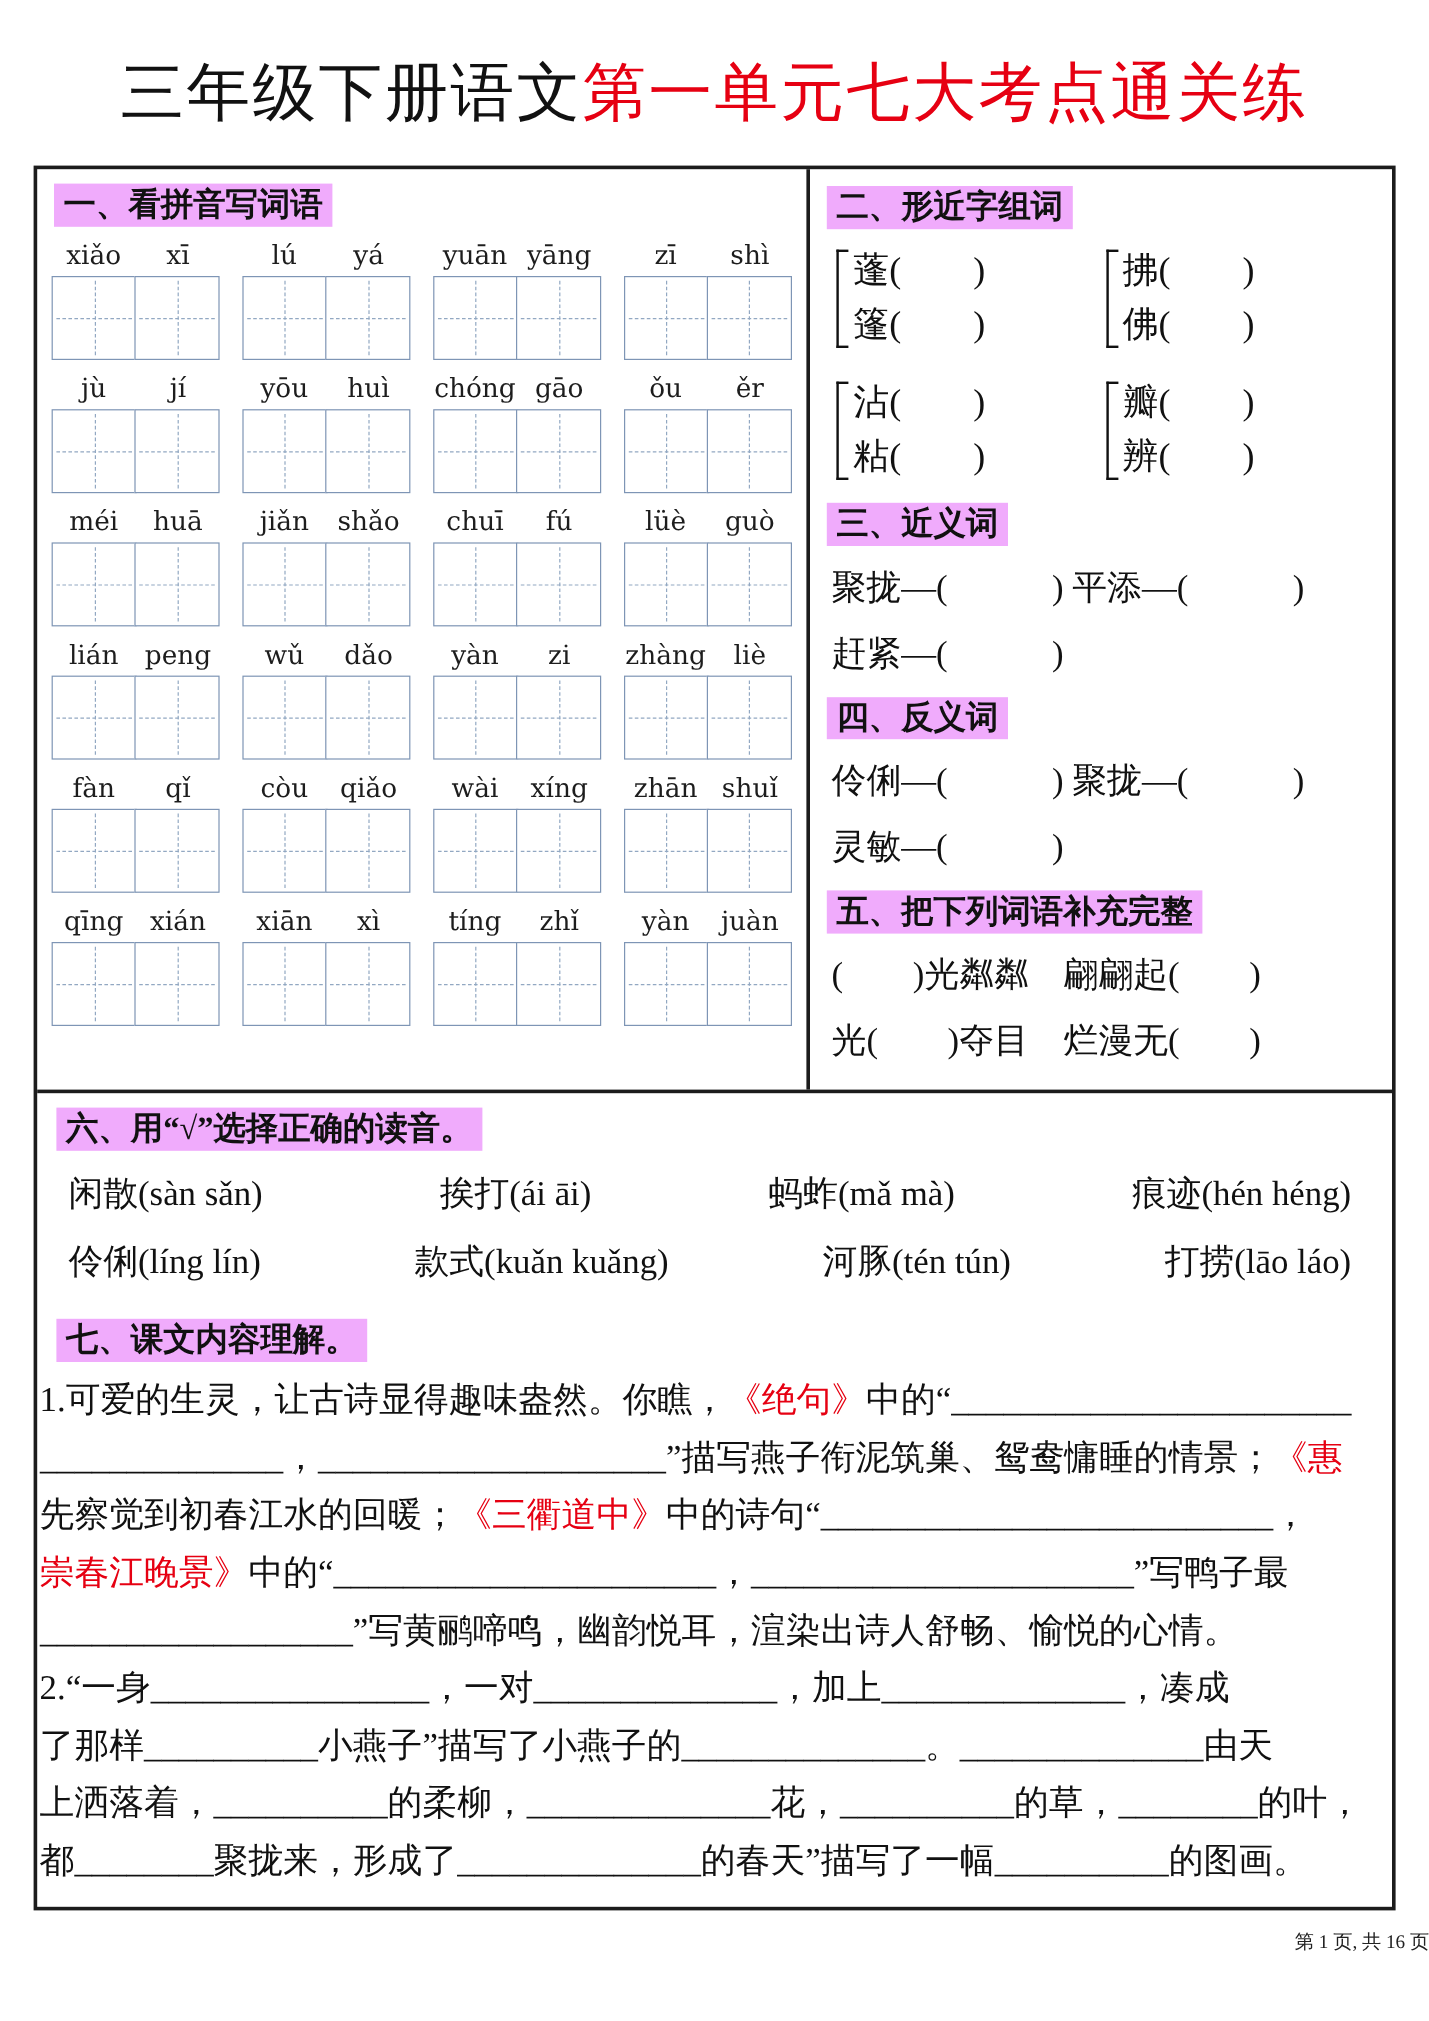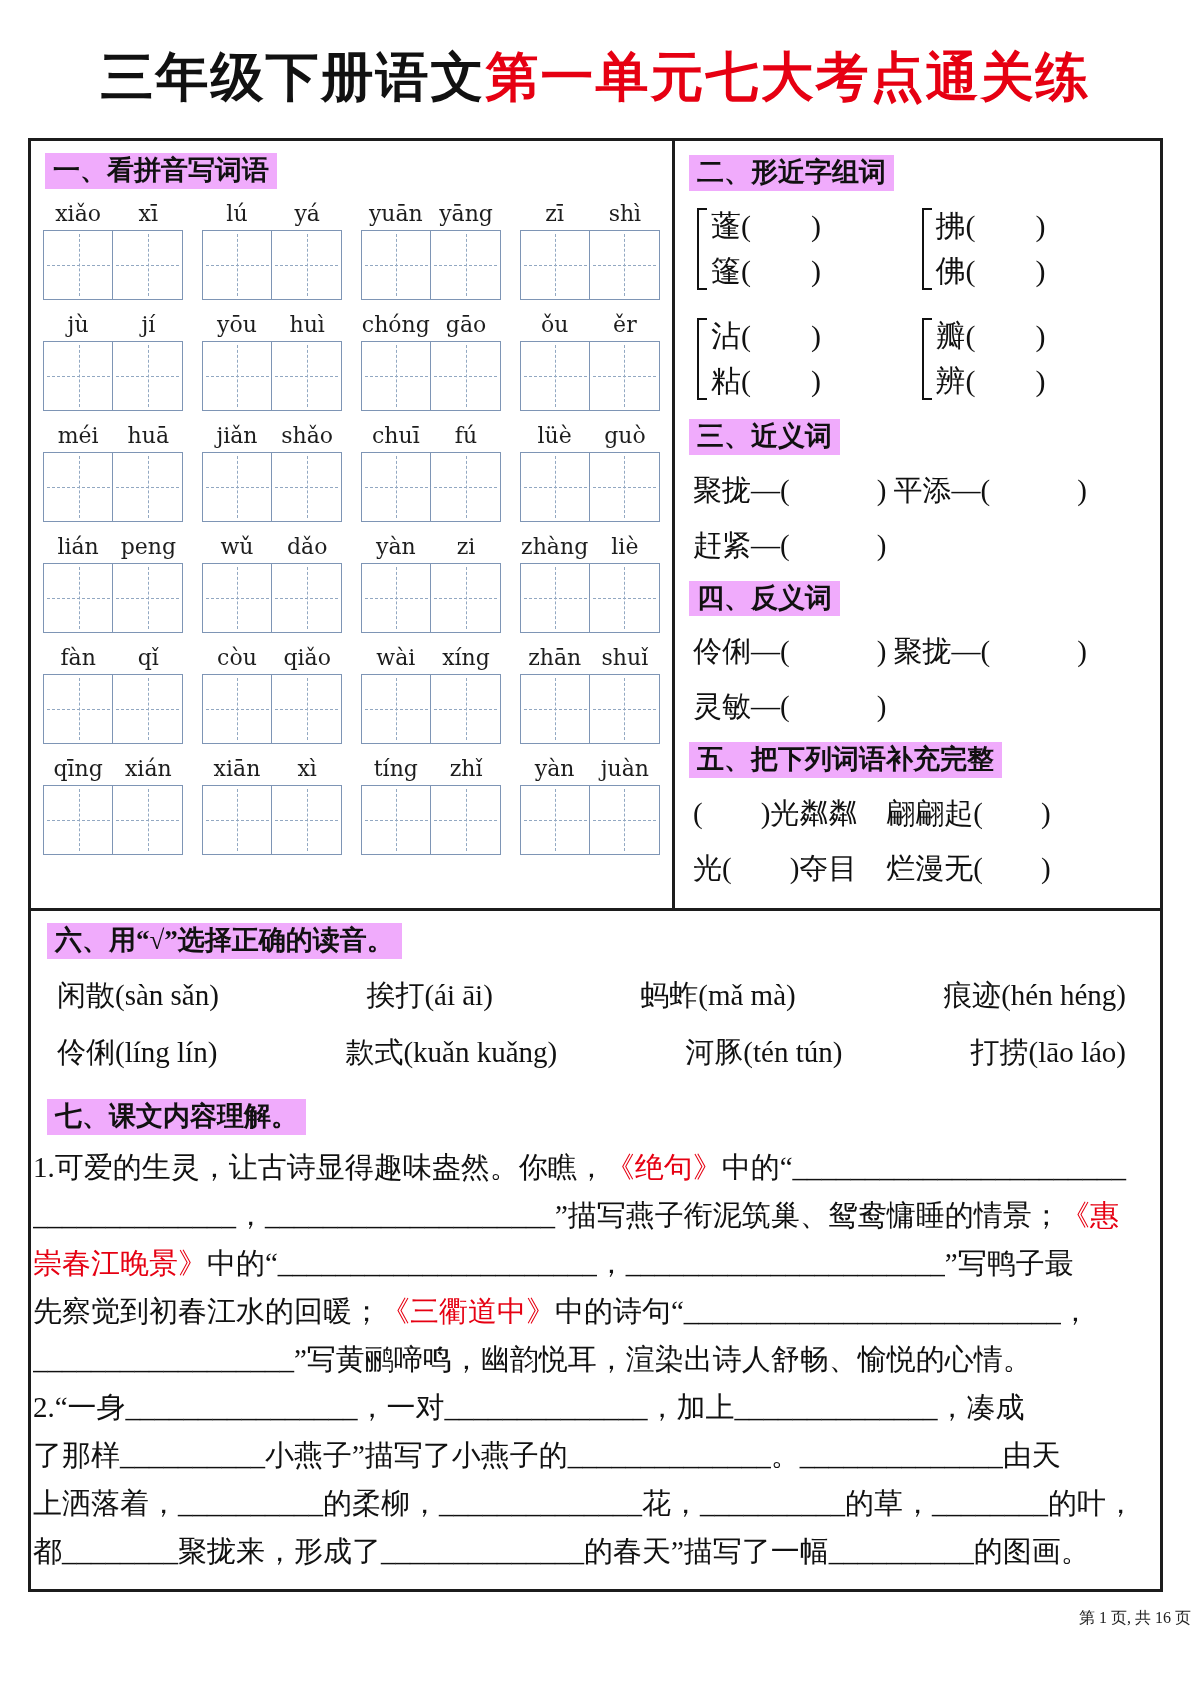--- a/index.html
+++ b/index.html
@@ -3,21 +3,21 @@
 <meta charset="utf-8">
 <style>
   * { margin:0; padding:0; box-sizing:border-box; }
   html,body { background:#ffffff; }
   body {
     width:1191px; height:1684px; position:relative;
     font-family:"Liberation Serif", serif; color:#111;
     overflow:hidden;
   }
   .title {
-    text-align:center; font-size:53px; font-weight:bold;
+    text-align:center; font-size:53px; font-weight:normal;
     margin:42px 0 24px; letter-spacing:2px; white-space:nowrap;
   }
   .t-red { color:#e60012; }
   .frame { width:1135px; margin:0 auto; border:3px solid #1c1c1c; background:#fff; }
   .top { display:flex; border-bottom:3px solid #1c1c1c; }
   .col-left { width:644px; border-right:3px solid #1c1c1c; padding:8px 12px 10px; }
   .col-right { flex:1; padding:8px 14px 10px; }
 
   .sec-h {
     display:inline-block; background:#f0abfc; font-weight:bold;
@@ -401,22 +401,22 @@
             <span class="s6-item">款式(kuǎn kuǎng)</span>
             <span class="s6-item">河豚(tén tún)</span>
             <span class="s6-item">打捞(lāo láo)</span>
           </div>
         </div>
 
       <span class="sec-h sec-h-b">七、课文内容理解。</span>
       <div class="s7-lines">
           <div class="p7-line"><span>1.可爱的生灵，让古诗显得趣味盎然。你瞧，</span><span class="red">《绝句》</span><span>中的“_______________________</span></div>
           <div class="p7-line"><span>______________，____________________”描写燕子衔泥筑巢、鸳鸯慵睡的情景；</span><span class="red">《惠</span></div>
+          <div class="p7-line"><span>先察觉到初春江水的回暖；</span><span class="red">《三衢道中》</span><span>中的诗句“__________________________，</span></div>
           <div class="p7-line"><span class="red">崇春江晚景》</span><span>中的“______________________，______________________”写鸭子最</span></div>
-          <div class="p7-line"><span>先察觉到初春江水的回暖；</span><span class="red">《三衢道中》</span><span>中的诗句“__________________________，</span></div>
           <div class="p7-line"><span>__________________”写黄鹂啼鸣，幽韵悦耳，渲染出诗人舒畅、愉悦的心情。</span></div>
           <div class="p7-line"><span>2.“一身________________，一对______________，加上______________，凑成</span></div>
           <div class="p7-line"><span>了那样__________小燕子”描写了小燕子的______________。______________由天</span></div>
           <div class="p7-line"><span>上洒落着，__________的柔柳，______________花，__________的草，________的叶，</span></div>
           <div class="p7-line"><span>都________聚拢来，形成了______________的春天”描写了一幅__________的图画。</span></div>
         </div>
     </div>
 
   </div>
 

